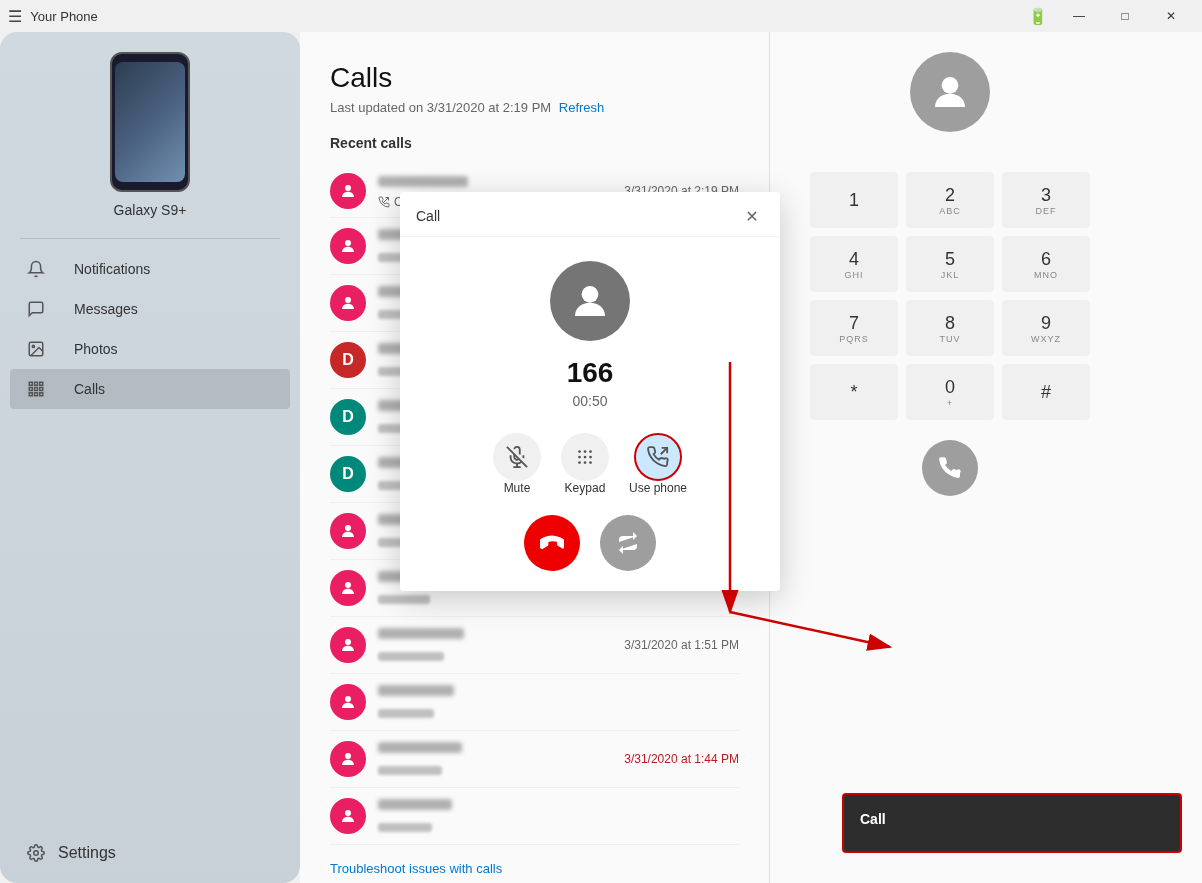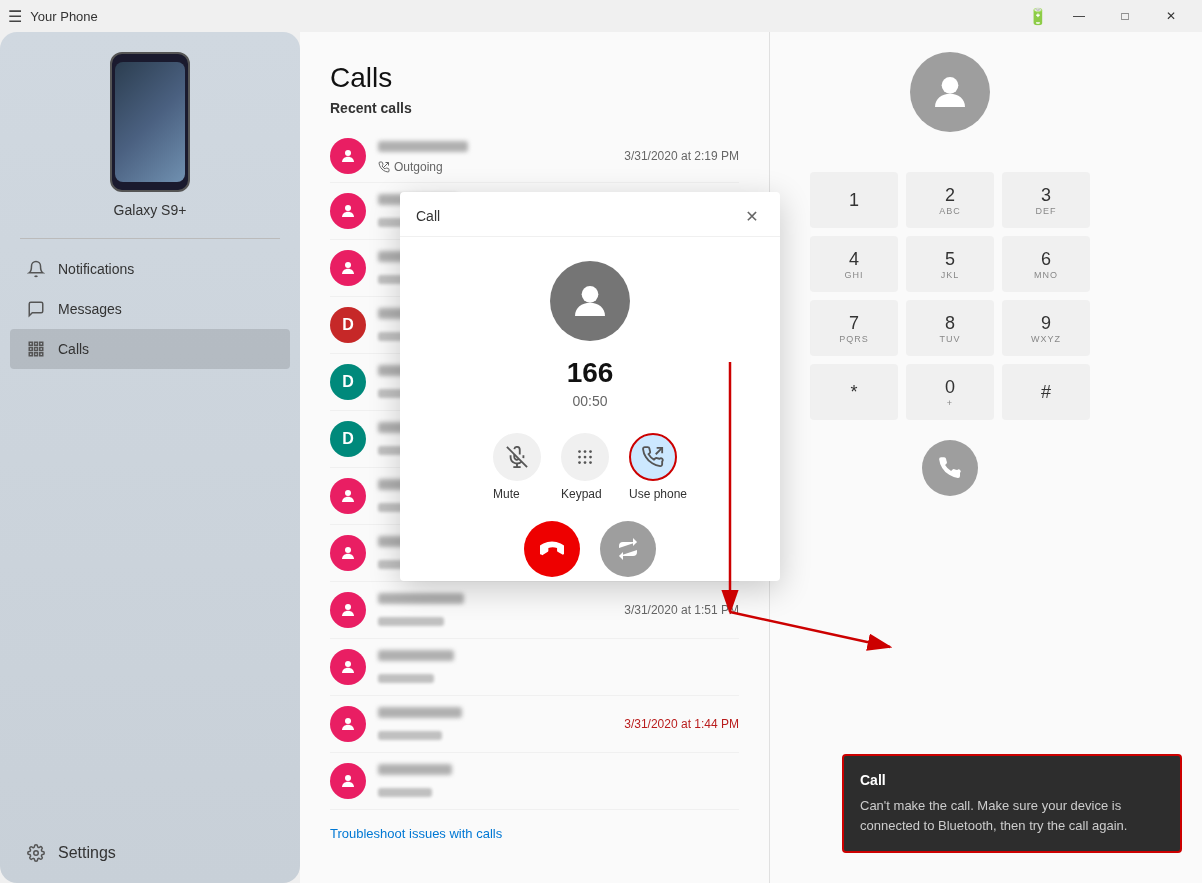--- a/index.html
+++ b/index.html
@@ -50,21 +50,21 @@
     }
     .device-image-inner {
       width: 70px; height: 120px;
       background: linear-gradient(135deg, #2c3e50, #4a6080, #7090b0);
       border-radius: 8px;
     }
     .device-name { font-size: 14px; color: #333; margin-bottom: 20px; font-weight: 500; }
     .sidebar-divider { width: 260px; height: 1px; background: #bbb; margin-bottom: 10px; }
     .sidebar-nav { width: 100%; padding: 0 10px; }
     .nav-item {
-      display: flex; align-items: center; gap: 12px;
+      display: flex; align-items: center; gap: 28px;
       padding: 10px 16px;
       border-radius: 4px;
       cursor: pointer;
       font-size: 14px;
       color: #333;
       text-decoration: none;
     }
     .nav-item.active { background: rgba(0,0,0,0.12); }
     .nav-icon { width: 20px; height: 20px; display: flex; align-items: center; justify-content: center; color: #555; }
     .sidebar-bottom { margin-top: auto; width: 100%; padding: 10px; }
@@ -177,33 +177,33 @@
       display: flex; align-items: center; justify-content: space-between;
       padding: 12px 16px 8px 16px;
       border-bottom: 1px solid #f0f0f0;
     }
     .dialog-title { font-size: 14px; color: #333; }
     .dialog-close {
       width: 24px; height: 24px; border: none; background: transparent;
       cursor: pointer; font-size: 16px; color: #666; display: flex; align-items: center; justify-content: center;
     }
     .dialog-body {
-      padding: 24px 20px 4px 20px;
+      padding: 24px 20px 20px 20px;
       display: flex; flex-direction: column; align-items: center;
     }
     .dialog-avatar {
       width: 80px; height: 80px; border-radius: 50%; background: #757575;
       display: flex; align-items: center; justify-content: center;
       margin-bottom: 16px;
     }
     .dialog-number { font-size: 28px; font-weight: 600; color: #111; margin-bottom: 4px; }
     .dialog-timer { font-size: 14px; color: #666; margin-bottom: 24px; }
     .dialog-actions { display: flex; gap: 20px; justify-content: center; margin-bottom: 20px; width: 100%; }
     .dialog-action {
-      display: flex; flex-direction: column; align-items: flex-start; gap: 6px;
+      display: flex; flex-direction: column; align-items: center; 
       cursor: pointer; border: none; background: transparent;
     }
     .dialog-action-icon {
       width: 48px; height: 48px; border-radius: 50%;
       display: flex; align-items: center; justify-content: center;
       font-size: 20px;
     }
     .action-normal { background: #f0f0f0; }
     .action-highlighted { background: #cce8ff; border: 2px solid #cc0000; }
     .dialog-action-label { font-size: 12px; color: #333; }
@@ -297,20 +297,30 @@
 
       <div class="nav-item">
         <span class="nav-icon">
           <svg width="18" height="18" viewBox="0 0 24 24" fill="none" stroke="#555" stroke-width="2">
             <path d="M21 15a2 2 0 0 1-2 2H7l-4 4V5a2 2 0 0 1 2-2h14a2 2 0 0 1 2 2z"></path>
           </svg>
         </span>
         <span>Messages</span>
       </div>
 
+      <div class="nav-item">
+        <span class="nav-icon">
+          <svg width="18" height="18" viewBox="0 0 24 24" fill="none" stroke="#555" stroke-width="2">
+            <rect x="3" y="3" width="18" height="18" rx="2" ry="2"></rect>
+            <circle cx="8.5" cy="8.5" r="1.5"></circle>
+            <polyline points="21 15 16 10 5 21"></polyline>
+          </svg>
+        </span>
+        <span>Photos</span>
+      </div>
 
 
       <div class="nav-item active">
         <span class="nav-icon">
           <svg width="18" height="18" viewBox="0 0 24 24" fill="none" stroke="#555" stroke-width="2">
             <rect x="3" y="3" width="4" height="4"></rect>
               <rect x="10" y="3" width="4" height="4"></rect>
               <rect x="17" y="3" width="4" height="4"></rect>
             <rect x="3" y="10" width="4" height="4"></rect>
               <rect x="10" y="10" width="4" height="4"></rect>
@@ -333,20 +343,24 @@
         </span>
         <span>Settings</span>
       </div>
     </div>
   </div>
 
   <div class="main-content">
 
     <div class="calls-panel">
       <h1 class="calls-title">Calls</h1>
+      <p class="calls-subtitle">
+        <span>Last updated on 3/31/2020 at 2:19 PM</span>
+        <a class="refresh-link">Refresh</a>
+      </p>
       <div class="section-title">Recent calls</div>
 
       
       <div class="call-item">
         <div class="call-avatar" style="background:#e91e63;">
           <svg width="18" height="18" viewBox="0 0 24 24" fill="white">
               <circle cx="12" cy="8" r="4"></circle>
               <path d="M4 20c0-4 3.6-7 8-7s8 3 8 7"></path>
             </svg>
         </div>
@@ -645,21 +659,20 @@
               <polyline points="7 23 3 19 7 15"></polyline>
               <path d="M21 13v2a4 4 0 0 1-4 4H3"></path>
             </svg>
           </button>
         </div>
       </div>
     </div>
 
     <div class="error-toast">
       <div class="error-toast-title">Call</div>
-      <div class="error-toast-text">Can't make the call. Make sure your device is connected to Bluetooth, then try the call again.</div>
     </div>
 
     <svg class="arrow-svg" viewBox="0 0 902 851" xmlns="http://www.w3.org/2000/svg">
 
       <defs>
         <marker id="arrowhead" markerWidth="10" markerHeight="7" refX="9" refY="3.5" orient="auto">
           <polygon points="0 0, 10 3.5, 0 7" fill="#cc0000"></polygon>
         </marker>
       </defs>
 

